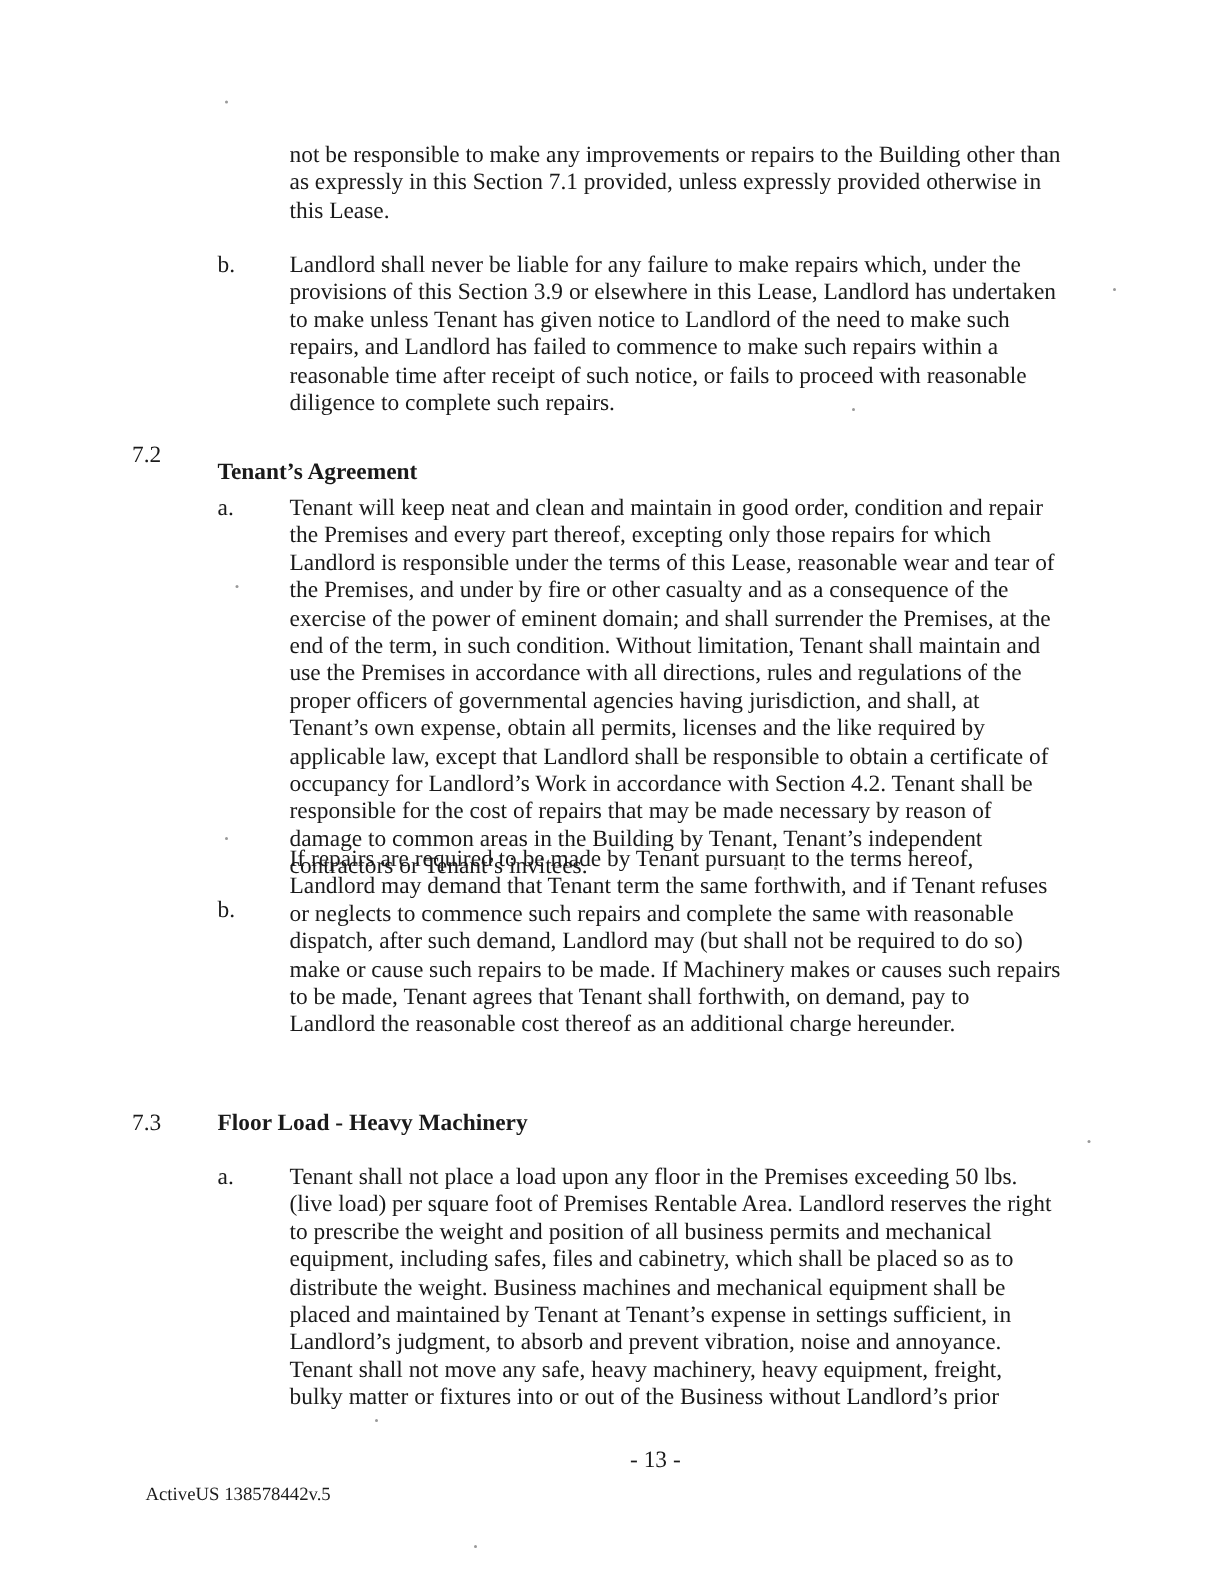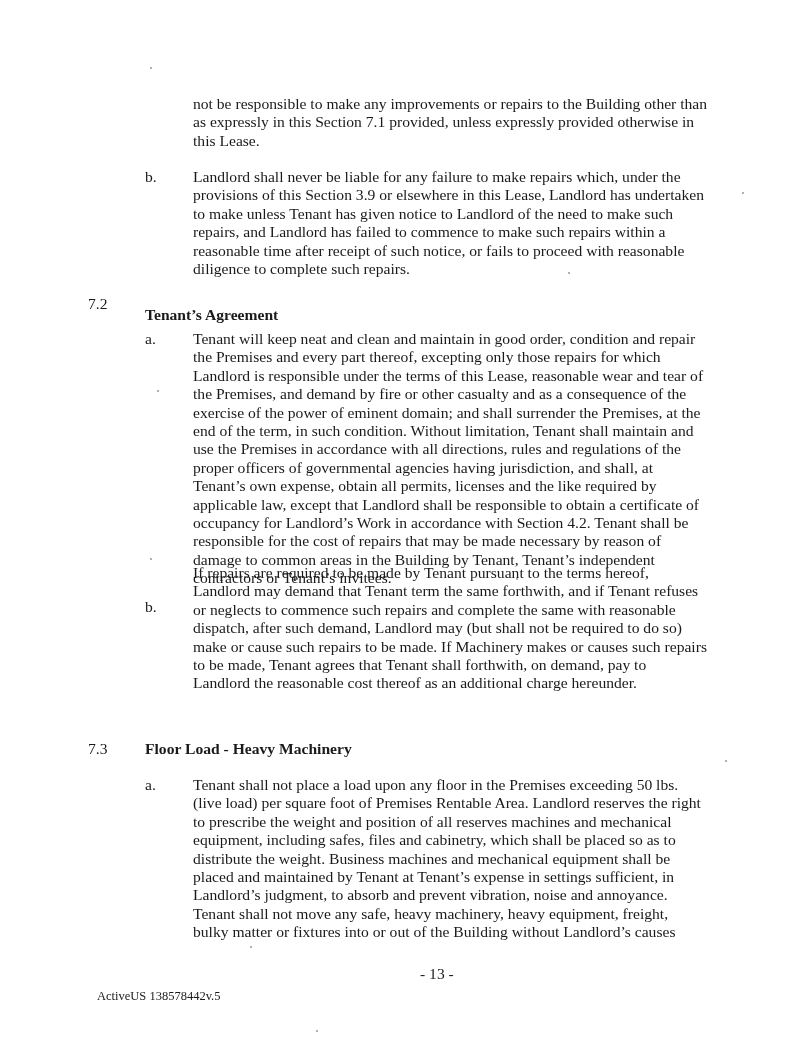--- a/index.html
+++ b/index.html
@@ -97,21 +97,21 @@
   </div>
 
   <div class="secnum" style="top:295px;">7.2</div>
   <div class="sechead" style="top:306px;">Tenant’s Agreement</div>
 
   <div class="label" style="top:330px;">a.</div>
   <div class="para" style="top:330px;">
     <span class="ln">Tenant will keep neat and clean and maintain in good order, condition and repair</span>
     <span class="ln">the Premises and every part thereof, excepting only those repairs for which</span>
     <span class="ln">Landlord is responsible under the terms of this Lease, reasonable wear and tear of</span>
-    <span class="ln">the Premises, and demand by fire or other casualty and as a consequence of the</span>
+    <span class="ln">the Premises, and under by fire or other casualty and as a consequence of the</span>
     <span class="ln">exercise of the power of eminent domain; and shall surrender the Premises, at the</span>
     <span class="ln">end of the term, in such condition.  Without limitation, Tenant shall maintain and</span>
     <span class="ln">use the Premises in accordance with all directions, rules and regulations of the</span>
     <span class="ln">proper officers of governmental agencies having jurisdiction, and shall, at</span>
     <span class="ln">Tenant’s own expense, obtain all permits, licenses and the like required by</span>
     <span class="ln">applicable law, except that Landlord shall be responsible to obtain a certificate of</span>
     <span class="ln">occupancy for Landlord’s Work in accordance with Section 4.2.  Tenant shall be</span>
     <span class="ln">responsible for the cost of repairs that may be made necessary by reason of</span>
     <span class="ln">damage to common areas in the Building by Tenant, Tenant’s independent</span>
     <span class="ln">contractors or Tenant’s invitees.</span>
@@ -128,25 +128,25 @@
     <span class="ln">Landlord the reasonable cost thereof as an additional charge hereunder.</span>
   </div>
 
   <div class="secnum" style="top:740px;">7.3</div>
   <div class="sechead" style="top:740px;">Floor Load - Heavy Machinery</div>
 
   <div class="label" style="top:776px;">a.</div>
   <div class="para" style="top:776px;">
     <span class="ln">Tenant shall not place a load upon any floor in the Premises exceeding 50 lbs.</span>
     <span class="ln">(live load) per square foot of Premises Rentable Area.  Landlord reserves the right</span>
-    <span class="ln">to prescribe the weight and position of all reserves machines and mechanical</span>
+    <span class="ln">to prescribe the weight and position of all business permits and mechanical</span>
     <span class="ln">equipment, including safes, files and cabinetry, which shall be placed so as to</span>
     <span class="ln">distribute the weight.  Business machines and mechanical equipment shall be</span>
     <span class="ln">placed and maintained by Tenant at Tenant’s expense in settings sufficient, in</span>
     <span class="ln">Landlord’s judgment, to absorb and prevent vibration, noise and annoyance.</span>
     <span class="ln">Tenant shall not move any safe, heavy machinery, heavy equipment, freight,</span>
-    <span class="ln">bulky matter or fixtures into or out of the Building without Landlord’s causes</span>
+    <span class="ln">bulky matter or fixtures into or out of the Business without Landlord’s prior</span>
   </div>
 
   <div class="page-num">- 13 -</div>
   <div class="footer-id">ActiveUS 138578442v.5</div>
 
 </div>
 
 </body></html>

